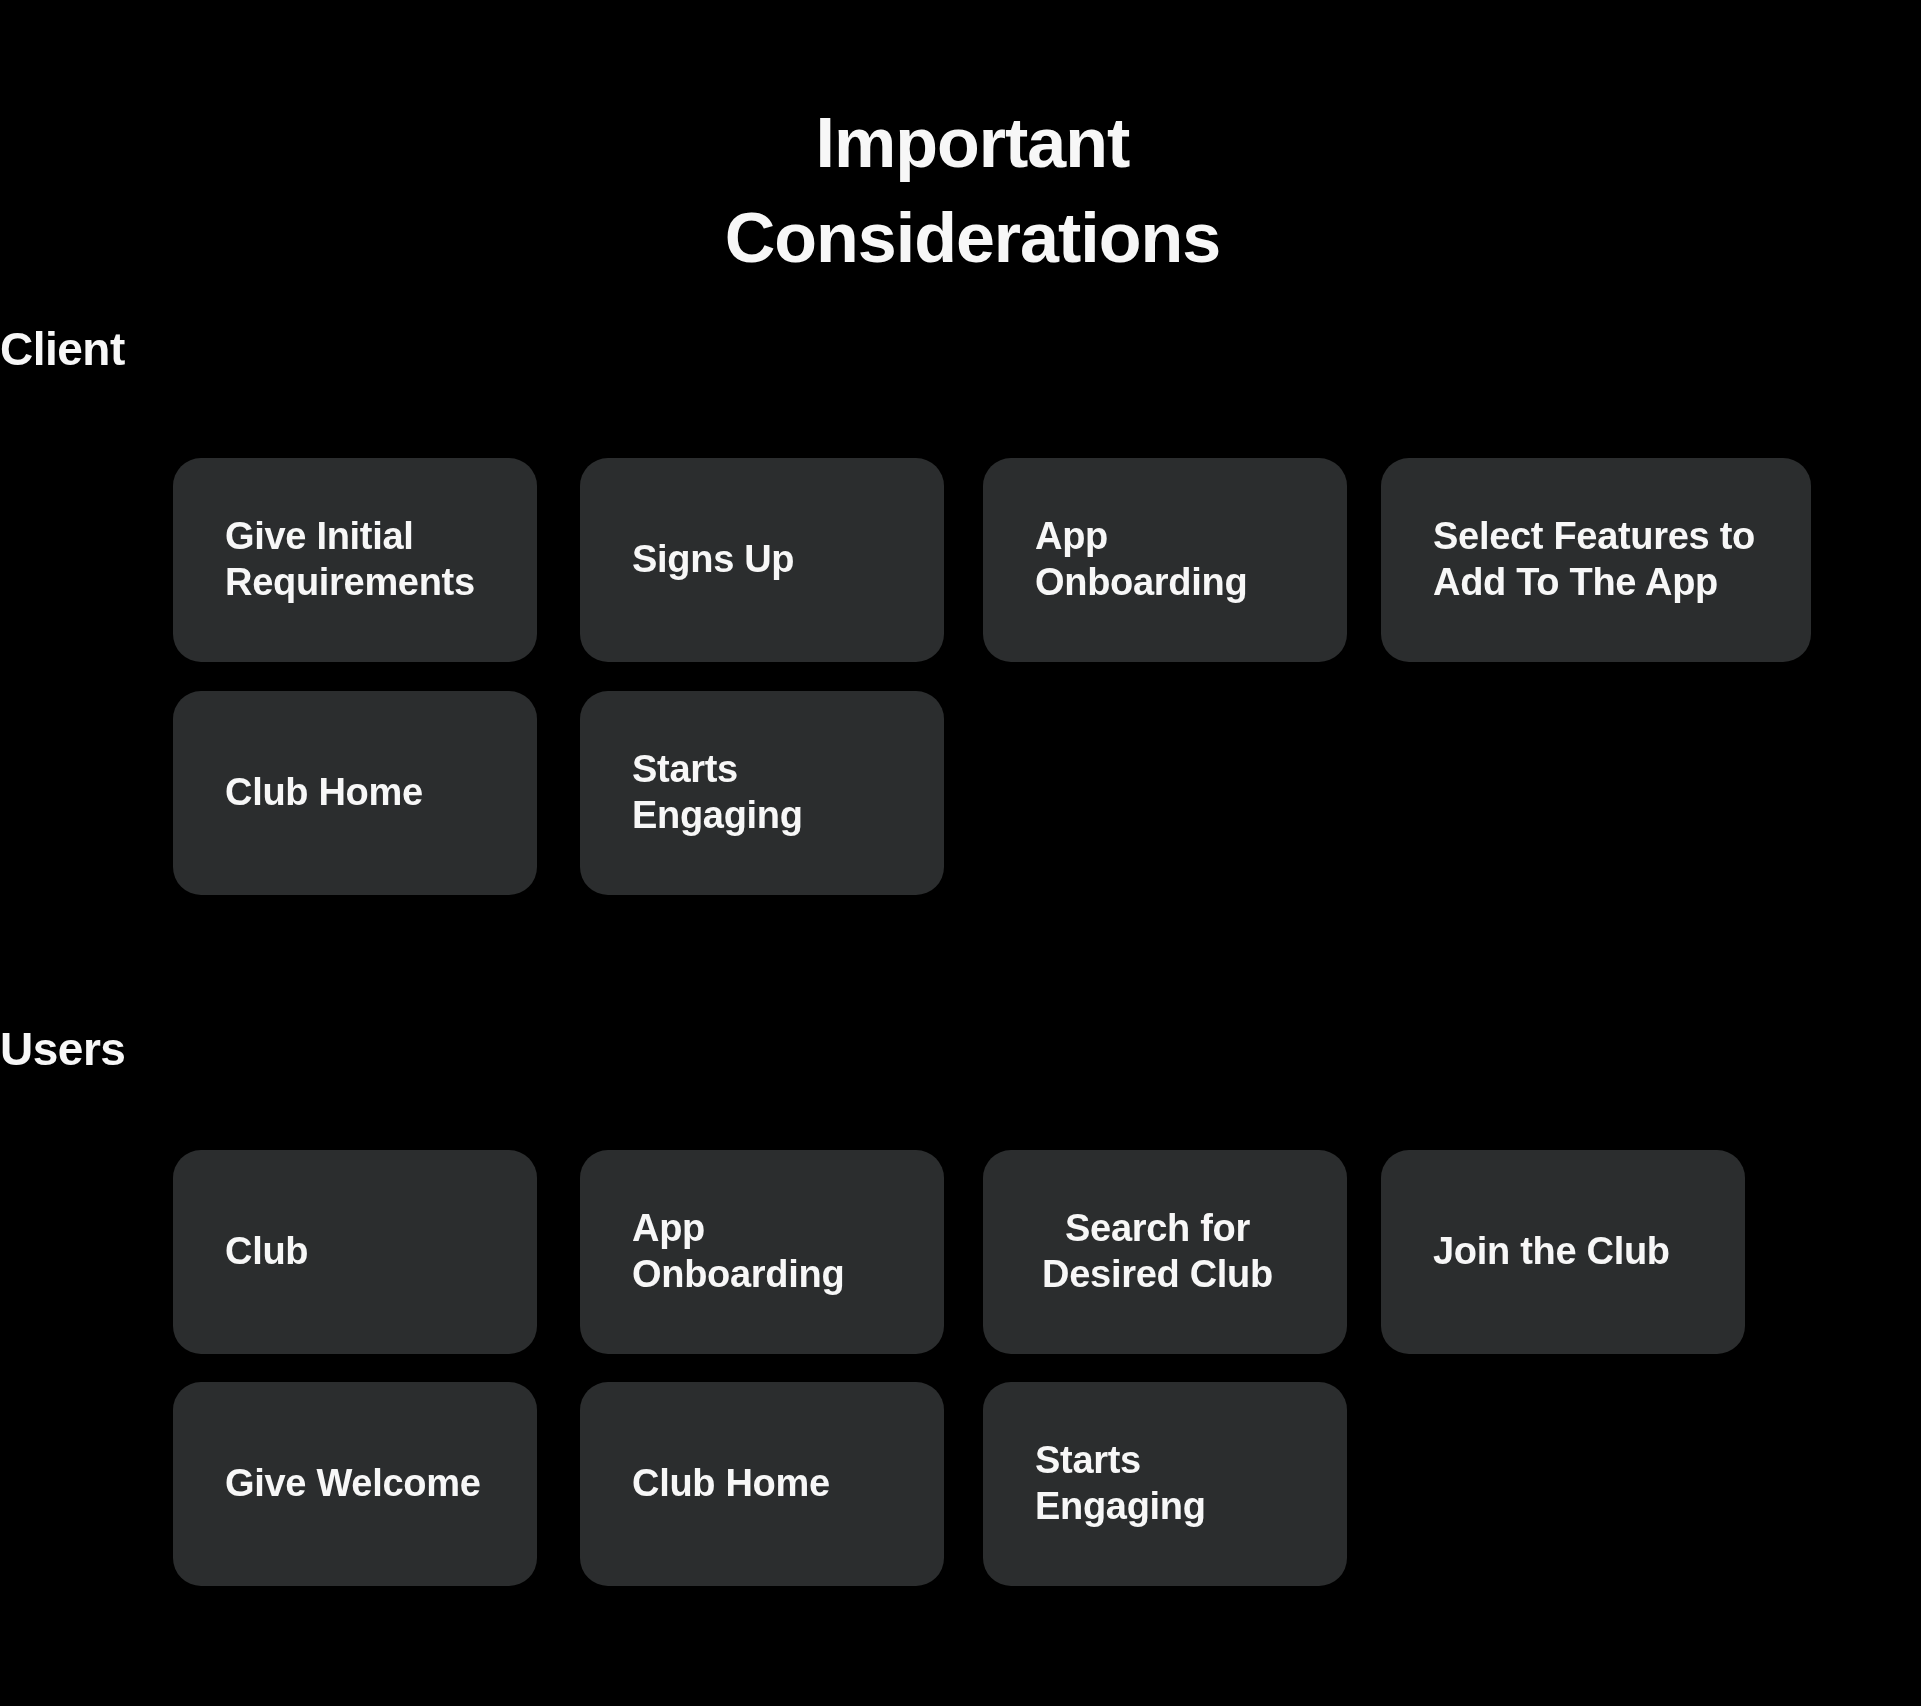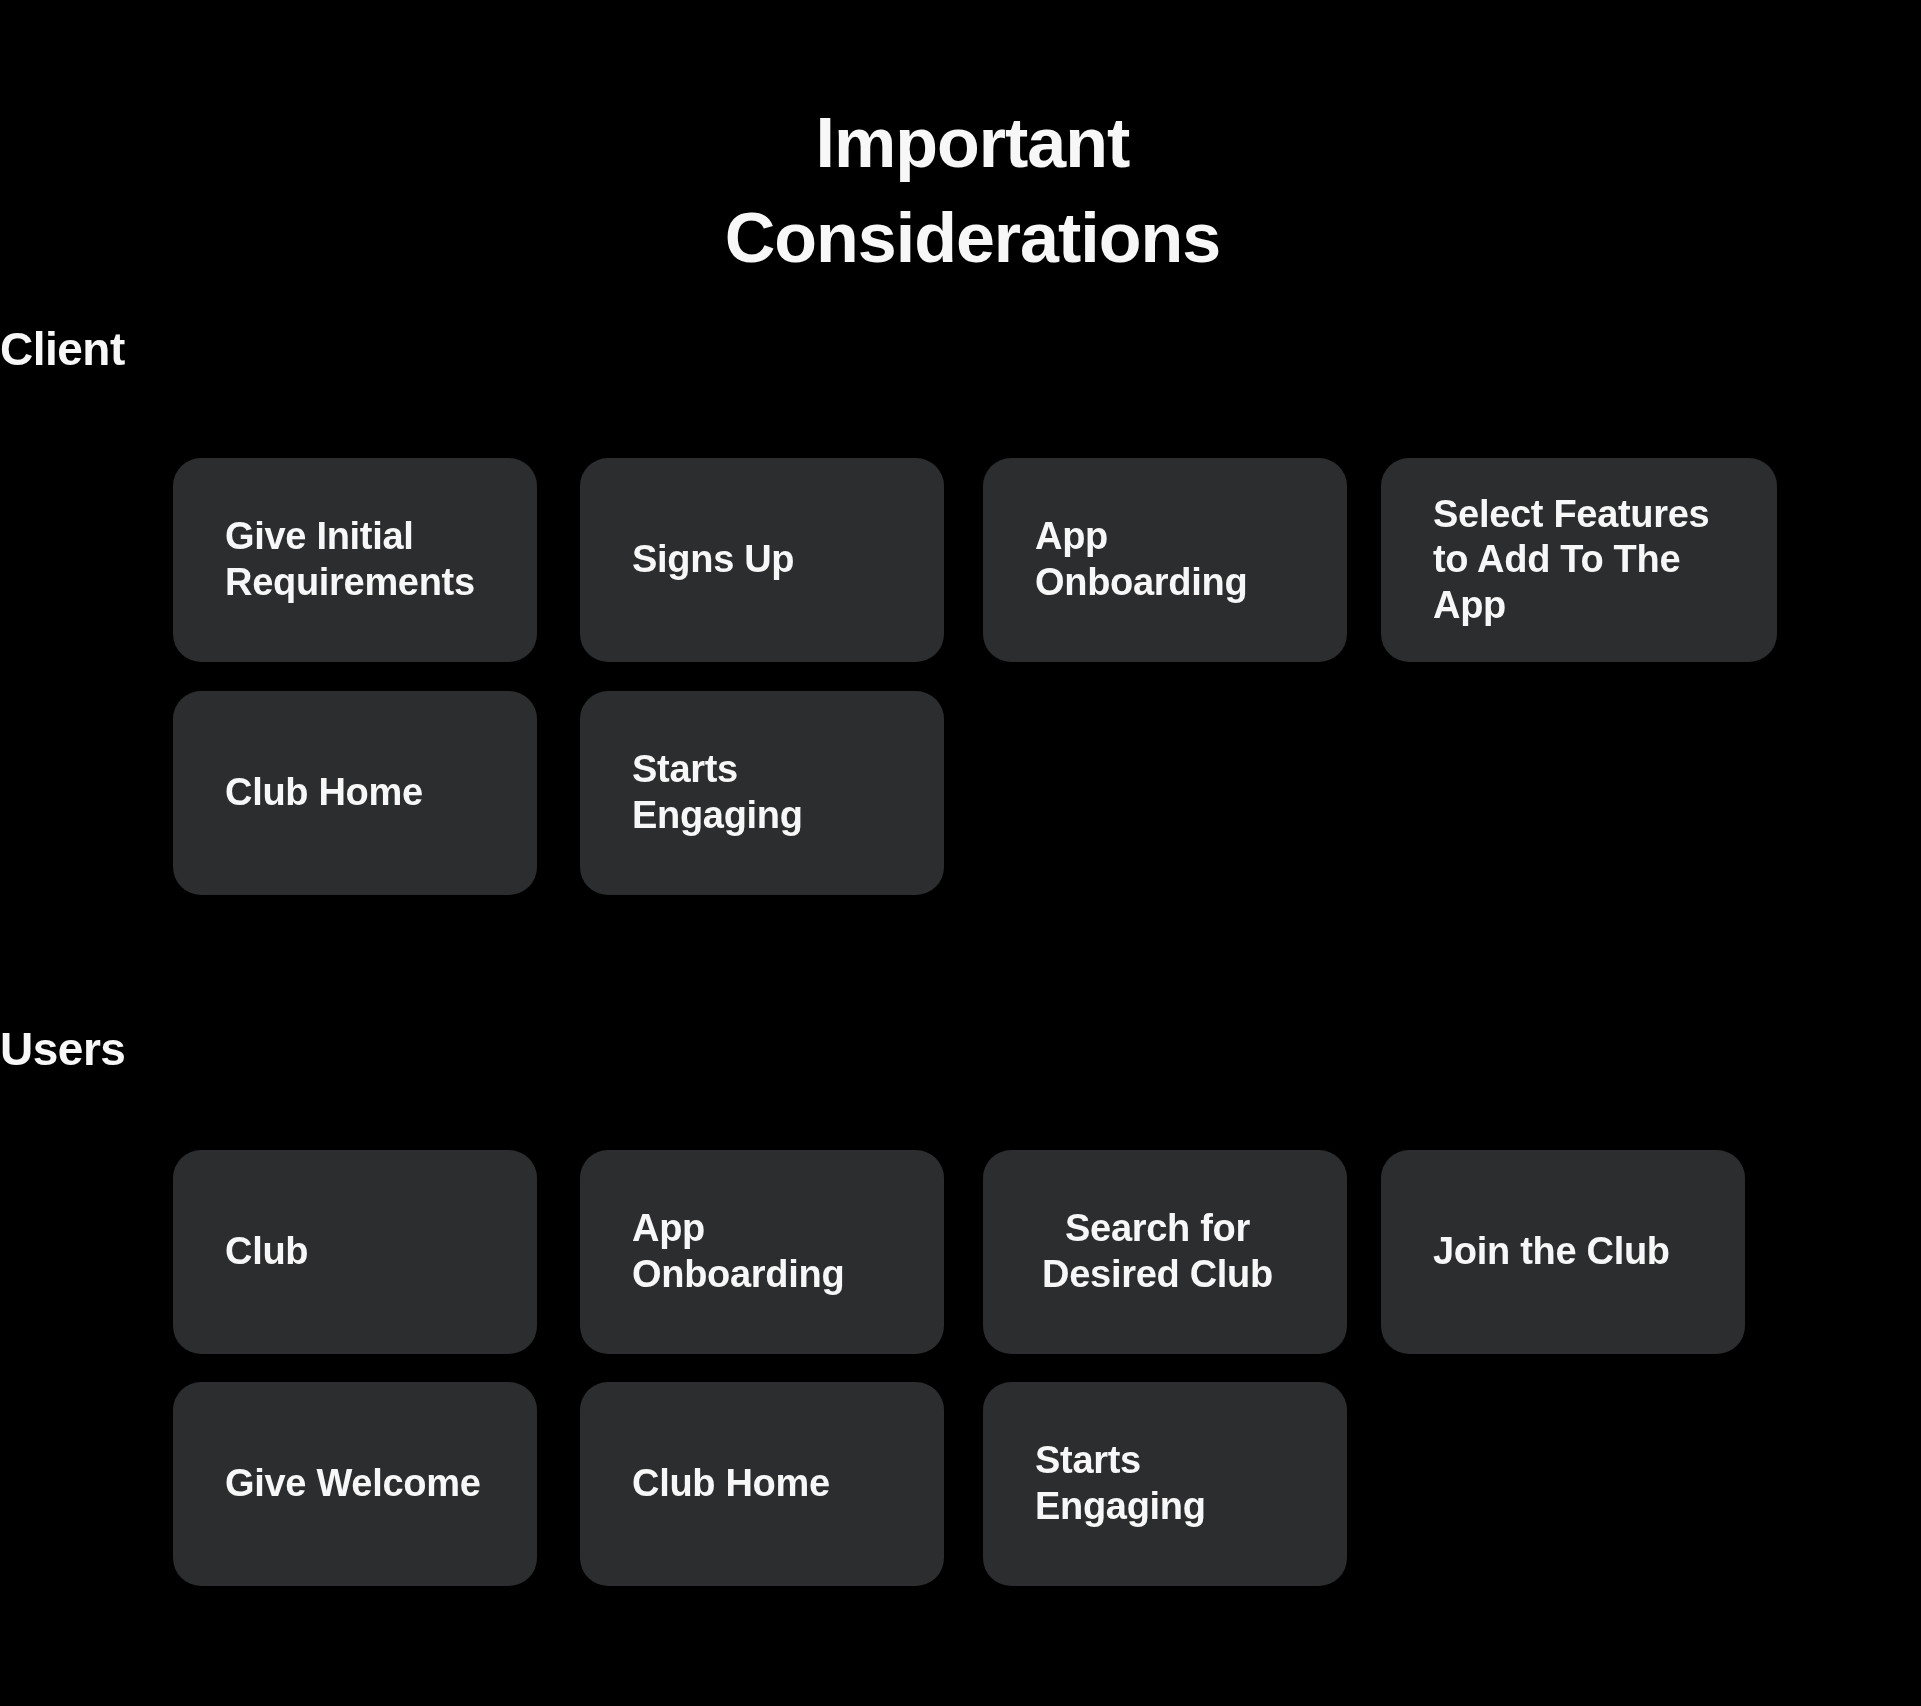--- a/index.html
+++ b/index.html
@@ -52,21 +52,21 @@
     width: 364px;
     height: 204px;
     background: #2b2d2e;
     border-radius: 28px;
     display: flex;
     align-items: center;
     box-sizing: border-box;
     padding-left: 52px;
     padding-right: 28px;
   }
-  .card.wide { width: 396px; }
+  .card.wide { width: 430px; }
 
   .card-label {
     color: #f7f7f7;
     font-size: 38px;
     font-weight: 700;
     line-height: 1.2;
     letter-spacing: -0.3px;
   }
   .nowrap { white-space: nowrap; }
   .mw200  { max-width: 200px; }

